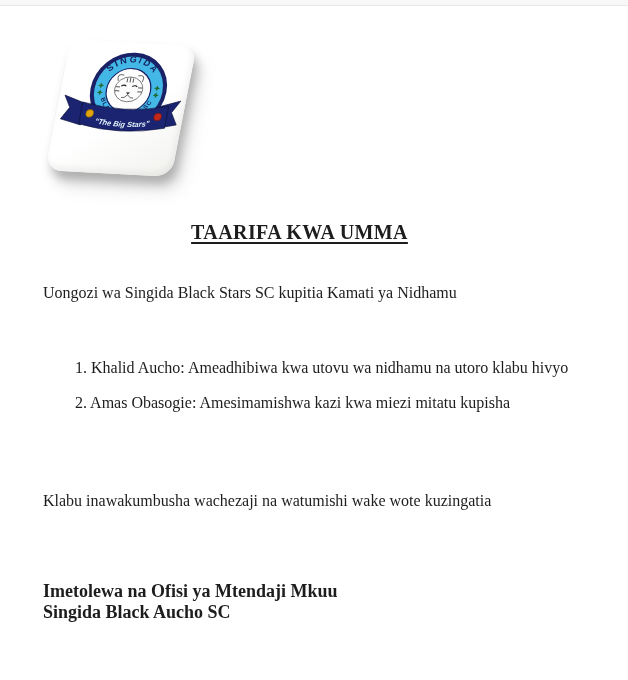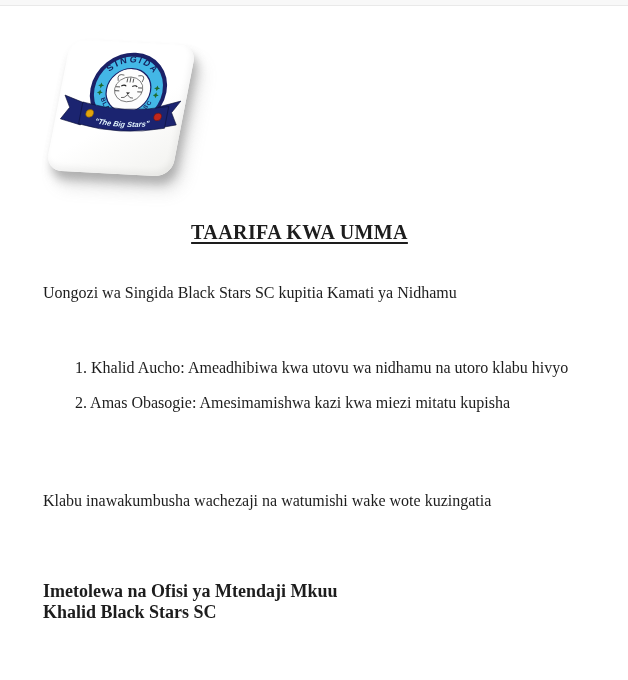--- a/index.html
+++ b/index.html
@@ -99,14 +99,14 @@
 <div class="para item item-2">
   <div><span class="lead">2. Amas Obasogie</span><span>: Amesimamishwa kazi kwa miezi mitatu kupisha</span></div>
 </div>
 
 <div class="para closing">
   <div>Klabu inawakumbusha wachezaji na watumishi wake wote kuzingatia</div>
 </div>
 
 <div class="footer">
   <div>Imetolewa na Ofisi ya Mtendaji Mkuu</div>
-  <div>Khalid Black Stars SC</div>
+  <div>Singida Black Aucho SC</div>
 </div>
 
 </body></html>

